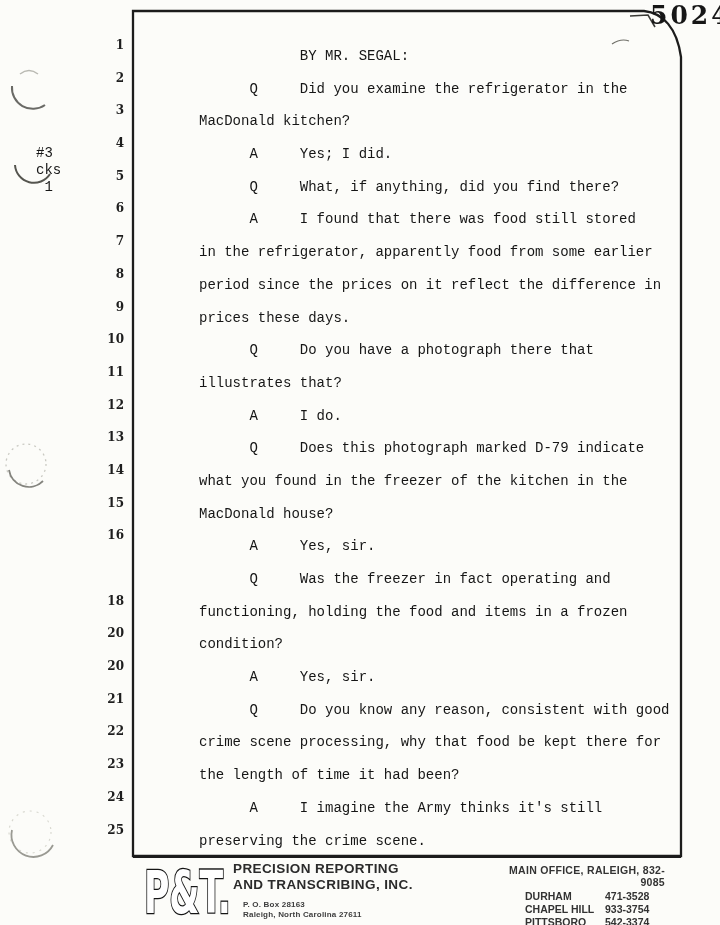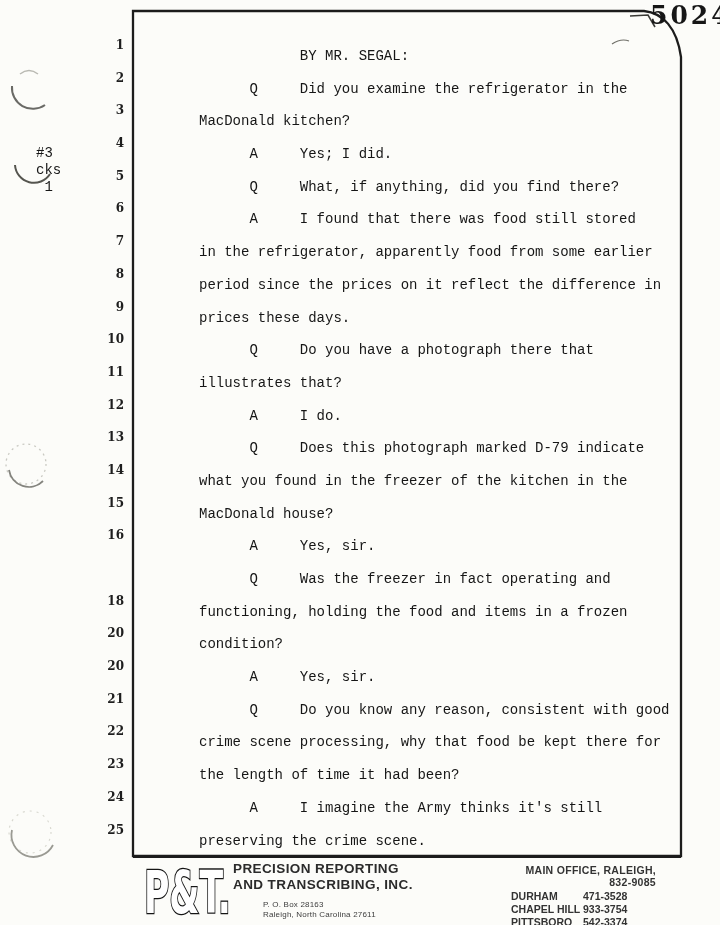--- a/index.html
+++ b/index.html
@@ -33,25 +33,25 @@
     white-space:pre;letter-spacing:0px;
   }
   .footer{position:absolute;left:0;top:856px;width:656px;height:69px;font-family:"Liberation Sans", sans-serif;}
   .logo{position:absolute;left:142px;top:2px;}
   .company{
     position:absolute;left:233px;top:5px;
     font-size:13.5px;font-weight:bold;letter-spacing:0.4px;color:#2b2b2b;line-height:16px;
   }
   .pobox{
     position:absolute;left:243px;top:44px;
-    font-size:8px;font-weight:normal;color:#3d3d3d;line-height:10px;letter-spacing:0.2px;margin-left:20px;
+    font-size:8px;font-weight:bold;color:#3d3d3d;line-height:10px;letter-spacing:0.2px;
   }
   .phones{position:absolute;left:503px;top:8px;font-size:10.5px;font-weight:bold;color:#333;}
   .main-office{letter-spacing:0.3px;text-align:right;}
-  .office-row{display:flex;margin-left:8px;margin-top:2.5px;line-height:10.5px;}
+  .office-row{display:flex;margin-left:22px;margin-top:2.5px;line-height:10.5px;gap:8px;}
   .office-city{width:72px;}
   .office-phone{width:60px;}
 </style>
 </head>
 <body>
 
 <div class="page">
 
   <svg class="overlay" viewBox="0 0 720 925" xmlns="http://www.w3.org/2000/svg">
     <path d="M 133 856 L 133 11 L 644 11 C 663 13 677 28 681 57 L 681 856 Z" fill="none" stroke="#1c1c1c" stroke-width="2.3"></path>

